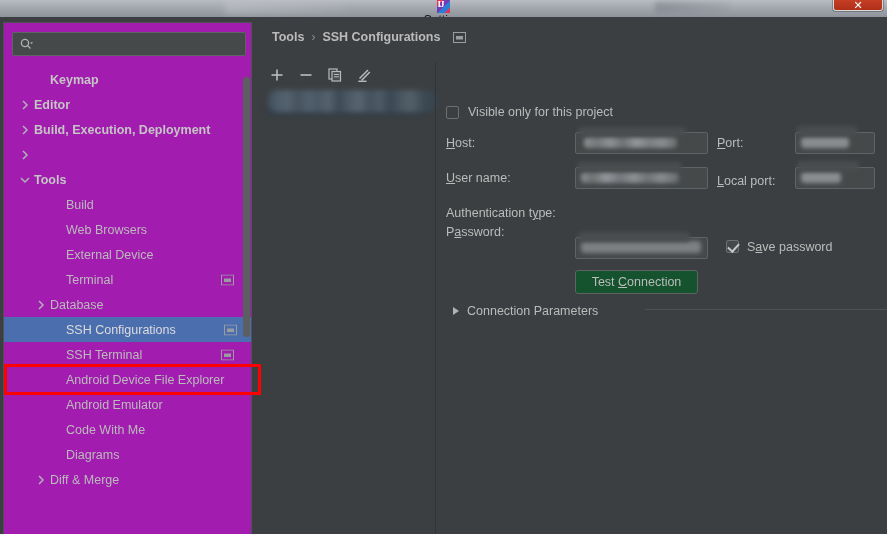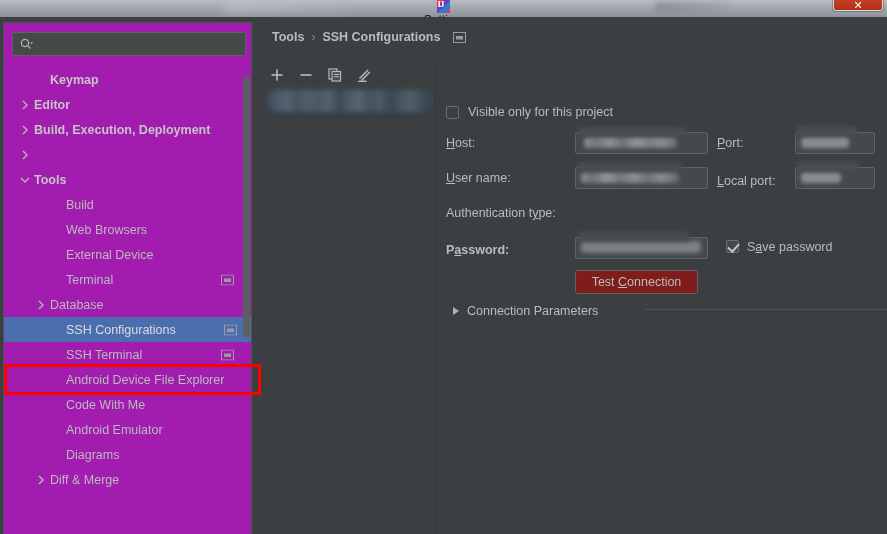--- a/index.html
+++ b/index.html
@@ -348,21 +348,21 @@
   .combo-arrow {
     position: absolute;
     right: 9px; top: 9px;
     width: 0; height: 0;
     border-left: 5px solid transparent;
     border-right: 5px solid transparent;
     border-top: 5px solid #b0b3b5;
   }
   .btn {
     position: absolute;
-    background: #7f1d1d;
+    background: #14532d;
     border: 1px solid #5e6365;
     border-radius: 3px;
     height: 24px;
     display: flex;
     align-items: center;
     justify-content: center;
     padding: 0 12px;
     cursor: default;
   }
   .btn-text {
@@ -502,25 +502,25 @@
               <rect x="0.5" y="0.5" width="12" height="10" fill="none" stroke="#9a9da0" stroke-width="1"></rect>
               <rect x="3" y="4" width="7" height="3.5" fill="#9a9da0"></rect>
             </svg></span>
         </div>
         <div class="tree-item" style="padding-left: 46px;">
           <span class="arrow none"></span>
           <span class="tree-label">Android Device File Explorer</span>
         </div>
         <div class="tree-item" style="padding-left: 46px;">
           <span class="arrow none"></span>
+          <span class="tree-label">Android Emulator</span>
+        </div>
+        <div class="tree-item" style="padding-left: 46px;">
+          <span class="arrow none"></span>
           <span class="tree-label">Code With Me</span>
-        </div>
-        <div class="tree-item" style="padding-left: 46px;">
-          <span class="arrow none"></span>
-          <span class="tree-label">Android Emulator</span>
         </div>
         <div class="tree-item" style="padding-left: 46px;">
           <span class="arrow none"></span>
           <span class="tree-label">Diagrams</span>
         </div>
         <div class="tree-item" style="padding-left: 30px;">
           <span class="arrow">
             <svg width="14" height="14" viewBox="0 0 14 14">
               <polyline points="5,3 9,7 5,11" fill="none" stroke="#b0b3b5" stroke-width="1.5"></polyline>
             </svg>
@@ -612,21 +612,21 @@
            background:linear-gradient(90deg,#8a8d8f 0%,#6e7173 12%,#92959a 26%,#74777a 40%,#8d9092 54%,#707375 68%,#898c8e 82%,#666a6c 100%);"></div>
       <div class="blur-text" style="left:132px; top:60px; width:105px; height:9px; background:#4a4d4f;"></div>
 
       <span class="lbl" style="left:272px; top:72px;"><span class="mn">L</span>ocal port:</span>
       <div class="field" style="left:350px; top:65px; width:80px;"></div>
       <div class="blur-text" style="left:356px; top:70px; width:40px; height:11px; background:#8a8d8f;"></div>
       <div class="blur-text" style="left:352px; top:59px; width:62px; height:10px; background:#4a4d4f;"></div>
 
       <span class="lbl" style="left:1px; top:104px;">Authentication t<span class="mn">y</span>pe:</span>
 
-      <span class="lbl" style="left:1px; top:141px;font-weight:bold;">P<span class="mn">a</span>ssword:</span>
+      <span class="lbl" style="left:1px; top:123px;">P<span class="mn">a</span>ssword:</span>
       <div class="field" style="left:130px; top:135px; width:133px;"></div>
       <div class="blur-text" style="left:136px; top:139px; width:120px; height:12px; background:#7d8082;"></div>
       <div class="blur-text" style="left:133px; top:130px; width:112px; height:10px; background:#4a4d4f;"></div>
 
       <div class="checkbox checked" style="left:281px; top:138px;"></div>
       <span class="lbl" style="left:302px; top:138px;">S<span class="mn">a</span>ve password</span>
 
       <div class="btn" style="left:130px; top:168px; width:123px;">
         <span class="btn-text">Test <span class="mn">C</span>onnection</span>
       </div>

